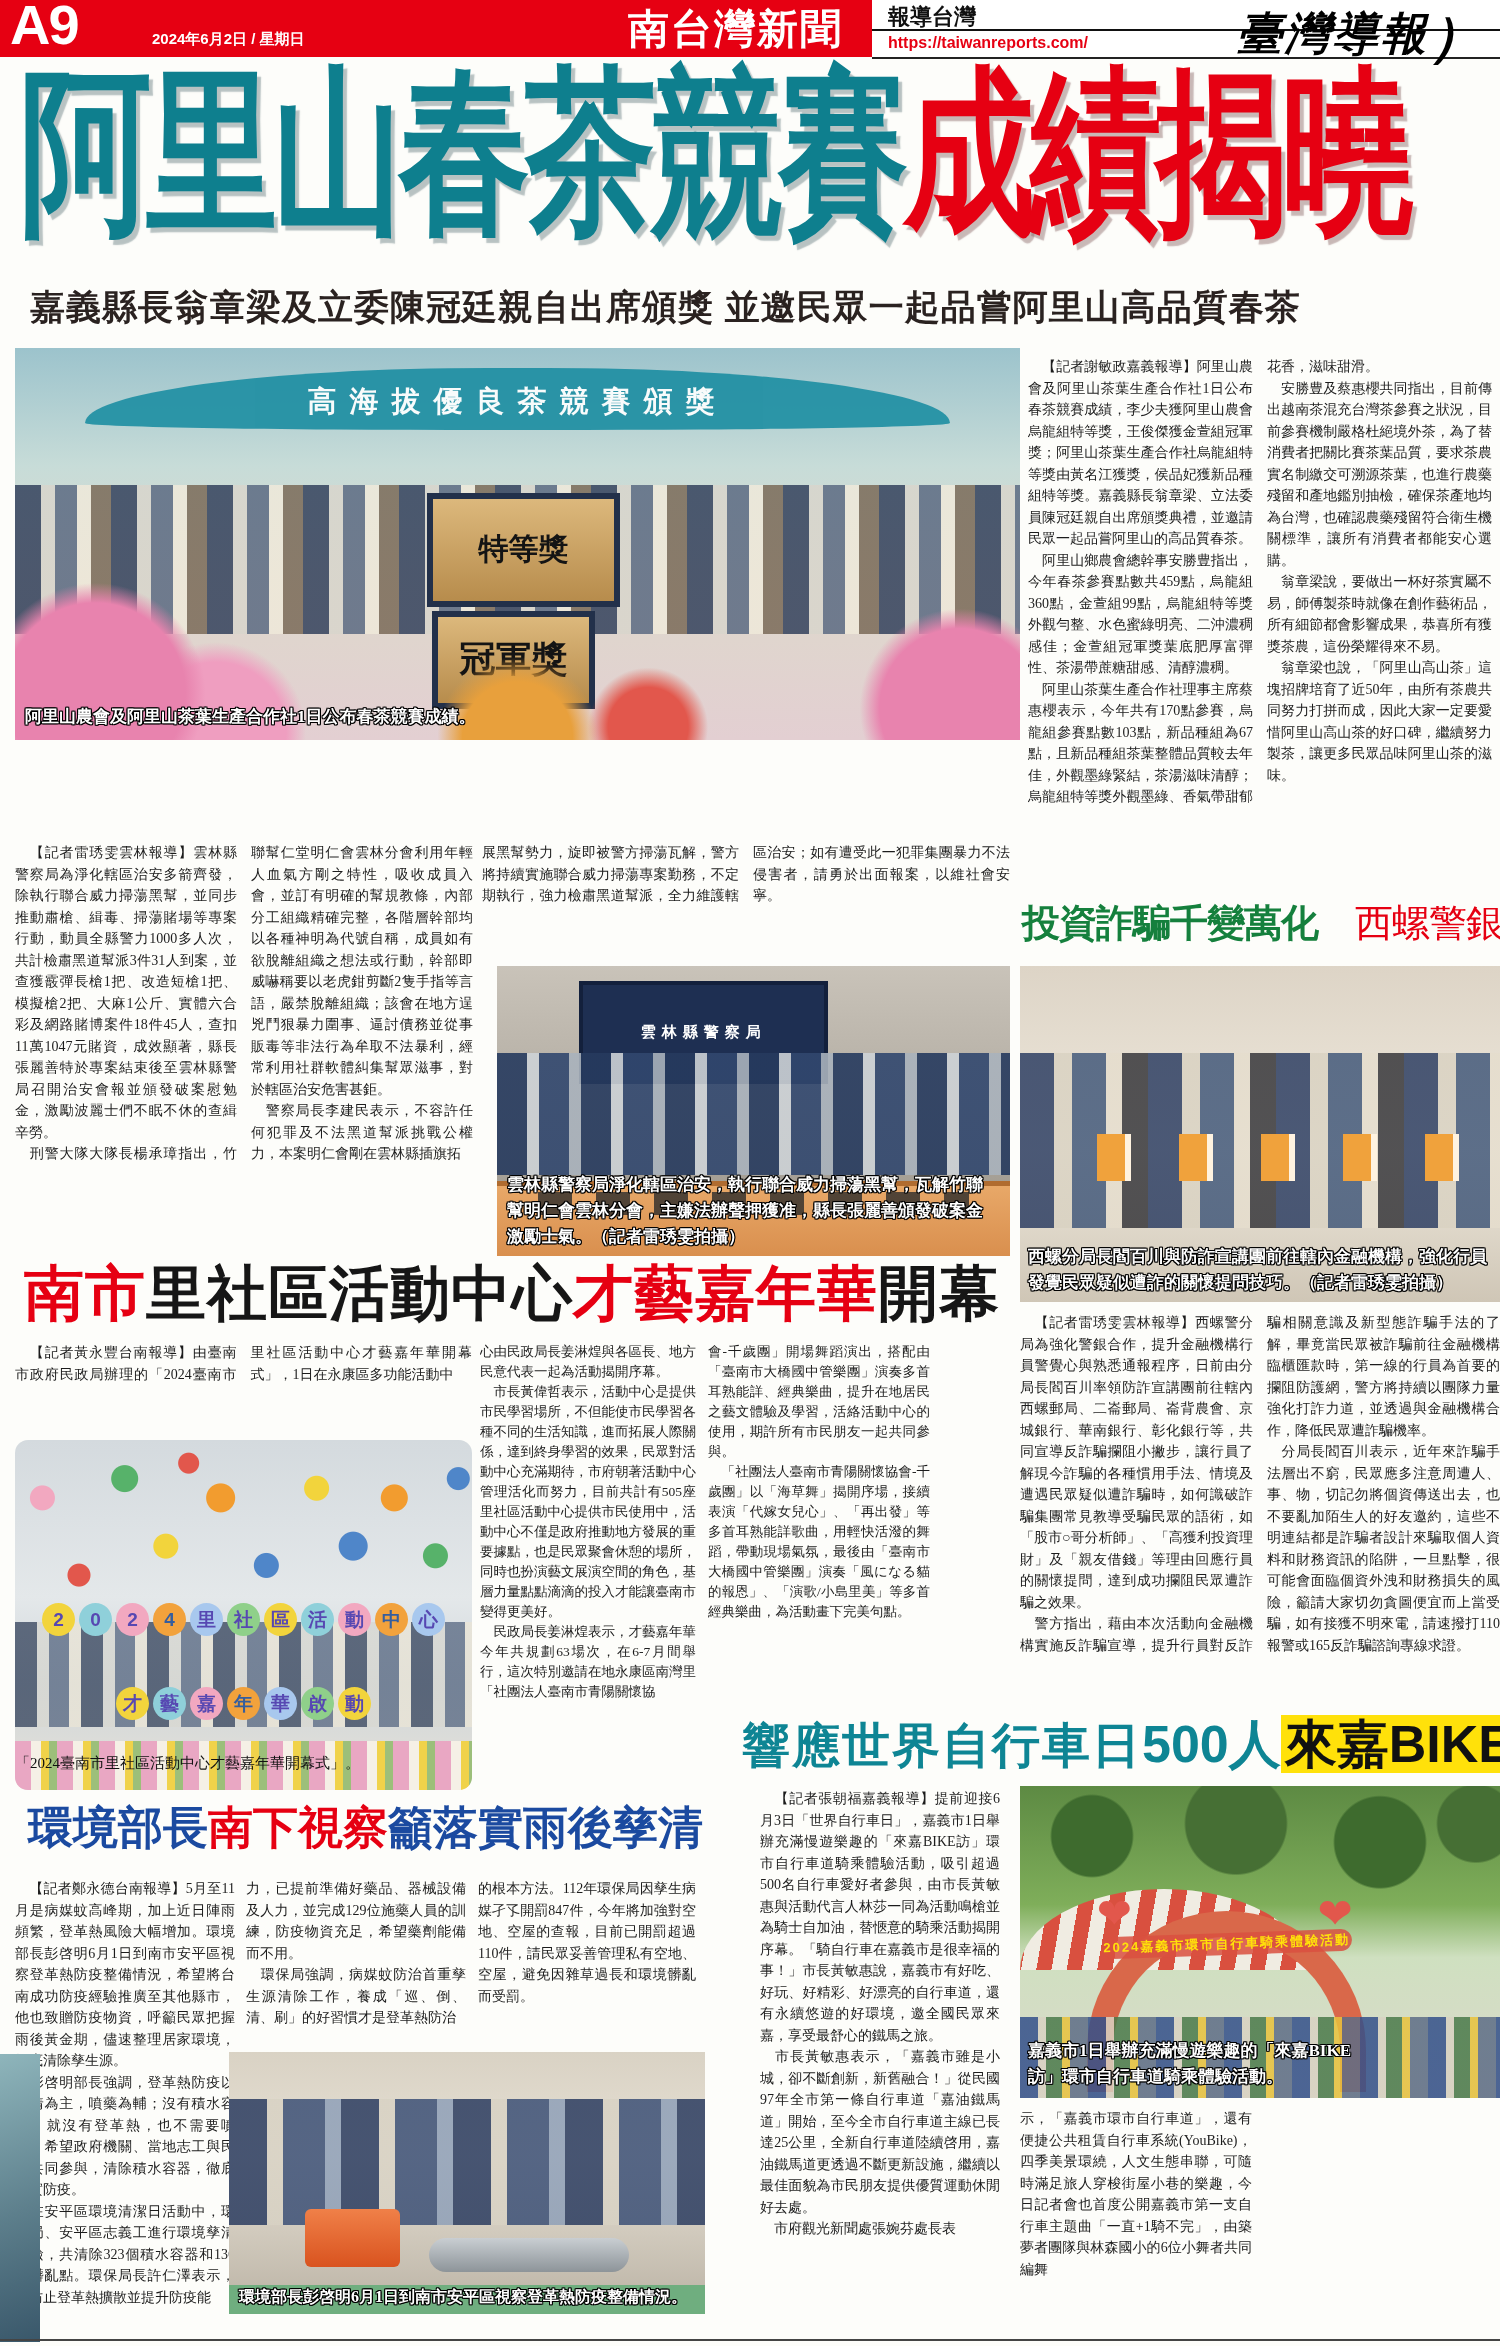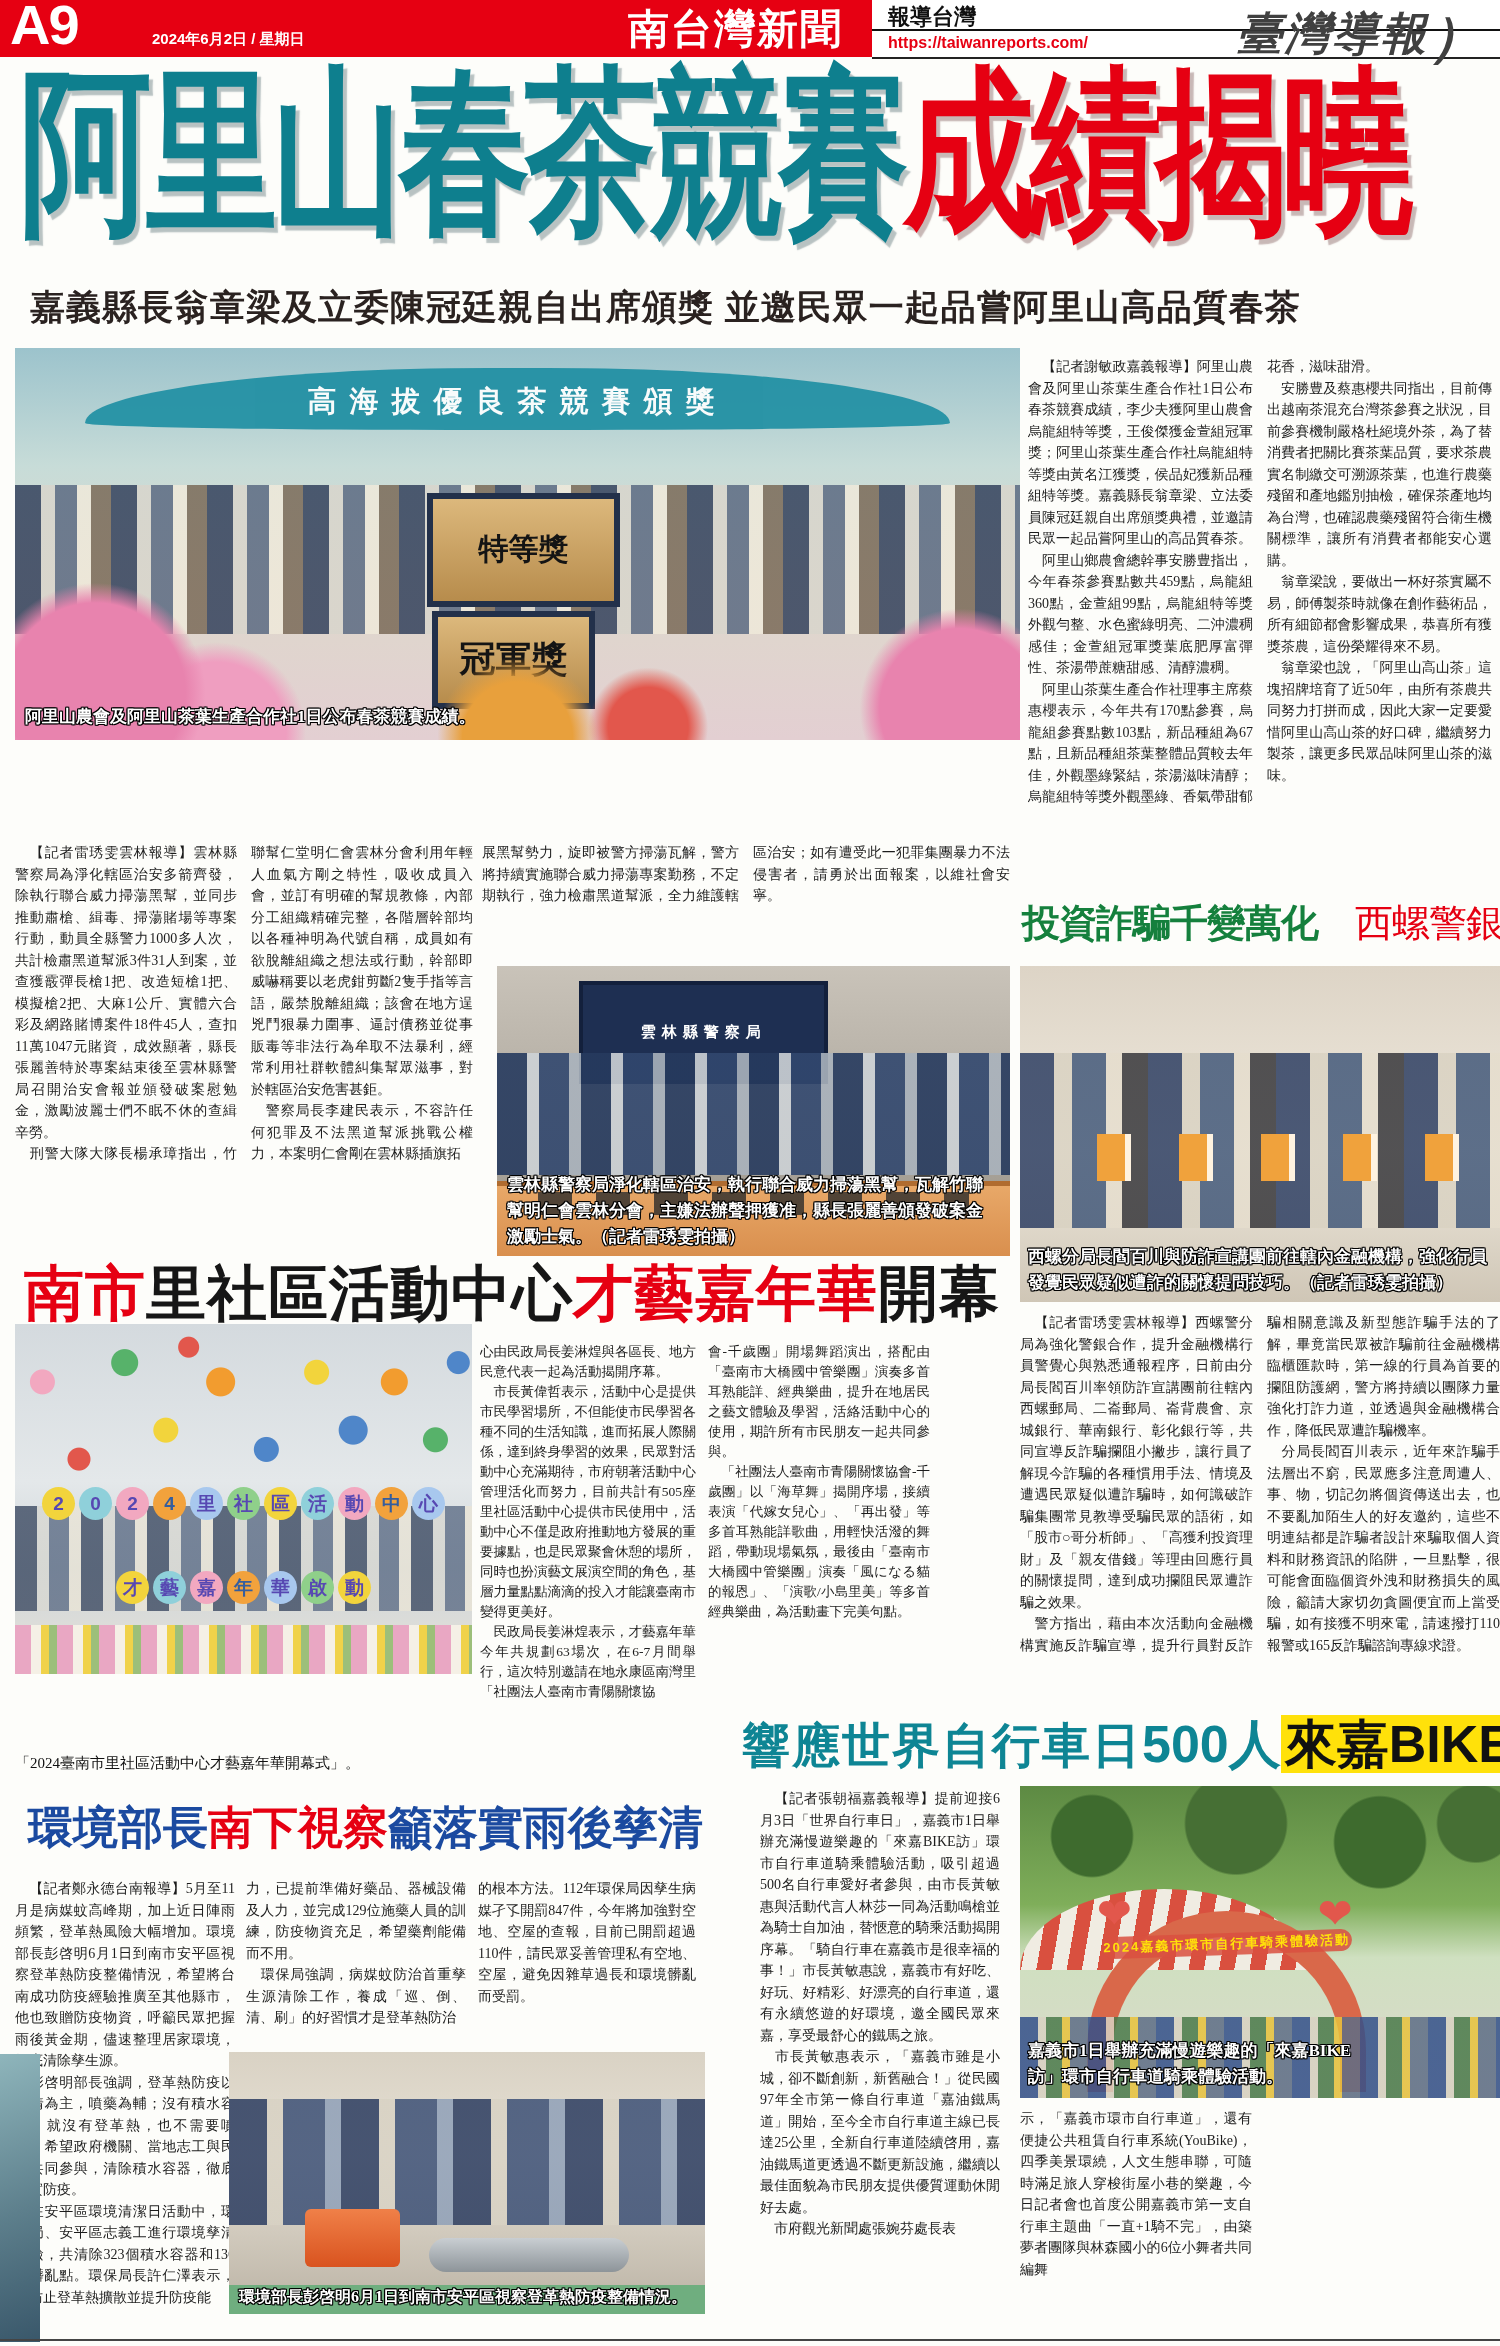--- a/index.html
+++ b/index.html
@@ -16,21 +16,21 @@
   .photo{overflow:hidden;}
   
   #redbar{left:0;top:0;width:872px;height:57px;background:#e60012;}
   #whitezone{left:872px;top:0;width:628px;height:57px;background:#fff;border-bottom:2px solid #222;}
   #a9{left:10px;top:-8px;font-size:56px;font-weight:900;color:#fff;letter-spacing:-2px;}
   #pdate{left:152px;top:30px;font-size:15px;color:#fff;font-weight:700;}
   #sect{left:628px;top:2px;font-size:41px;font-weight:900;color:#fff;letter-spacing:2px;}
   #tagline{left:888px;top:2px;font-size:22px;font-weight:800;color:#111;}
   #hdrrule{left:872px;top:29px;width:628px;height:2px;background:#111;}
   #url{left:888px;top:34px;font-size:16px;font-weight:700;color:#e60012;}
-  #logo{right:14px;top:1px;font-size:45px;font-weight:900;color:#404040;letter-spacing:3px;
+  #logo{right:14px;top:1px;font-size:45px;font-weight:900;color:#000000;letter-spacing:3px;
         font-style:italic;}
   #logo .paren{font-size:54px;vertical-align:-6px;}
   
   #h1{left:20px;top:62px;white-space:nowrap;font-weight:900;font-size:130px;line-height:1;
       letter-spacing:-5px;transform:scale(1.01,1.38);transform-origin:left top;}
   #h1 .teal{color:#0e7f8e;text-shadow:4px 4px 1px rgba(80,105,110,.40);}
   #h1 .red{color:#e60012;text-shadow:4px 4px 1px rgba(120,80,80,.40);}
   #sub{left:30px;top:284px;font-size:35px;font-weight:700;color:#2a2220;letter-spacing:1px;white-space:nowrap;}
   #leadphoto{left:15px;top:348px;width:1005px;height:392px;background:linear-gradient(#9cc3cc 0%,#c7dcd8 30%,#ded8cc 62%,#e3cfd2 100%);}
   #leadbody{left:1028px;top:356px;width:464px;height:542px;}
@@ -45,21 +45,21 @@
   
   #fraudh{left:1022px;top:898px;font-size:38px;white-space:nowrap;letter-spacing:-1px;}
   #fraudh .bk{font-weight:900;color:#15803d;}
   #fraudh .rl{font-weight:500;color:#e60012;}
   #fraudphoto{left:1020px;top:966px;width:480px;height:336px;background:linear-gradient(#ddd4c6,#efe9dd 55%,#cfc6b6);}
   #fraudbody{left:1020px;top:1312px;width:480px;height:420px;}
   
   #carnh{left:24px;top:1254px;font-size:60px;font-weight:900;white-space:nowrap;letter-spacing:1px;}
   #carnh .r{color:#e60012;} #carnh .k{color:#161616;}
   #carnintro{left:15px;top:1342px;width:457px;height:48px;}
-  #carnphoto{left:15px;top:1324px;width:457px;height:350px;background:linear-gradient(#d4dade 0%,#e4e8ea 45%,#cfd6da 70%,#e7e2d8 100%);}
+  #carnphoto{left:15px;top:1440px;width:457px;height:350px;background:linear-gradient(#d4dade 0%,#e4e8ea 45%,#cfd6da 70%,#e7e2d8 100%);border-radius:13px;}
   #carncap{left:15px;top:1752px;width:457px;font-size:15px;color:#111;line-height:22px;}
   #carn3{left:480px;top:1342px;width:216px;height:436px;font-size:13.5px;line-height:20px;}
   #carn4{left:708px;top:1342px;width:222px;height:332px;font-size:13.5px;line-height:20px;}
   
   #bikeh{left:742px;top:1710px;white-space:nowrap;}
   #bikeh .t1{font-size:48px;font-weight:600;color:#0e8594;letter-spacing:2px;}
   #bikeh .t2{font-size:52px;font-weight:900;color:#0e8594;}
   #bikeh .hl{font-size:52px;font-weight:900;color:#111;background:#ffe10a;padding:0 4px;}
   #bike1{left:760px;top:1788px;width:240px;height:556px;}
   #bikephoto{left:1020px;top:1786px;width:480px;height:312px;background:linear-gradient(#5d8a43 0%,#7fae5a 38%,#cfe0c0 55%,#dcd8cc 100%);}

